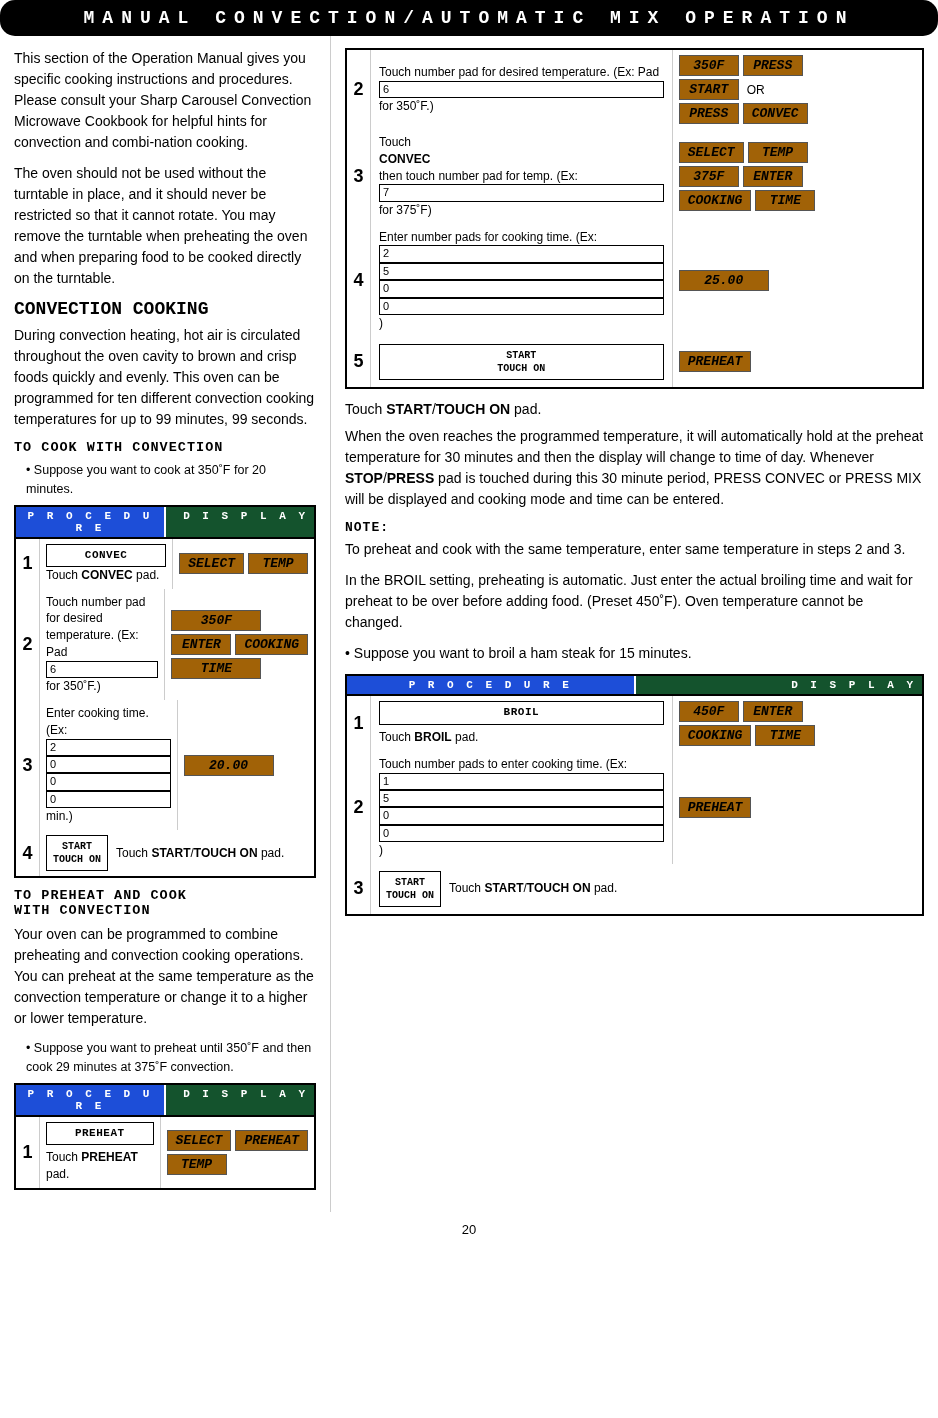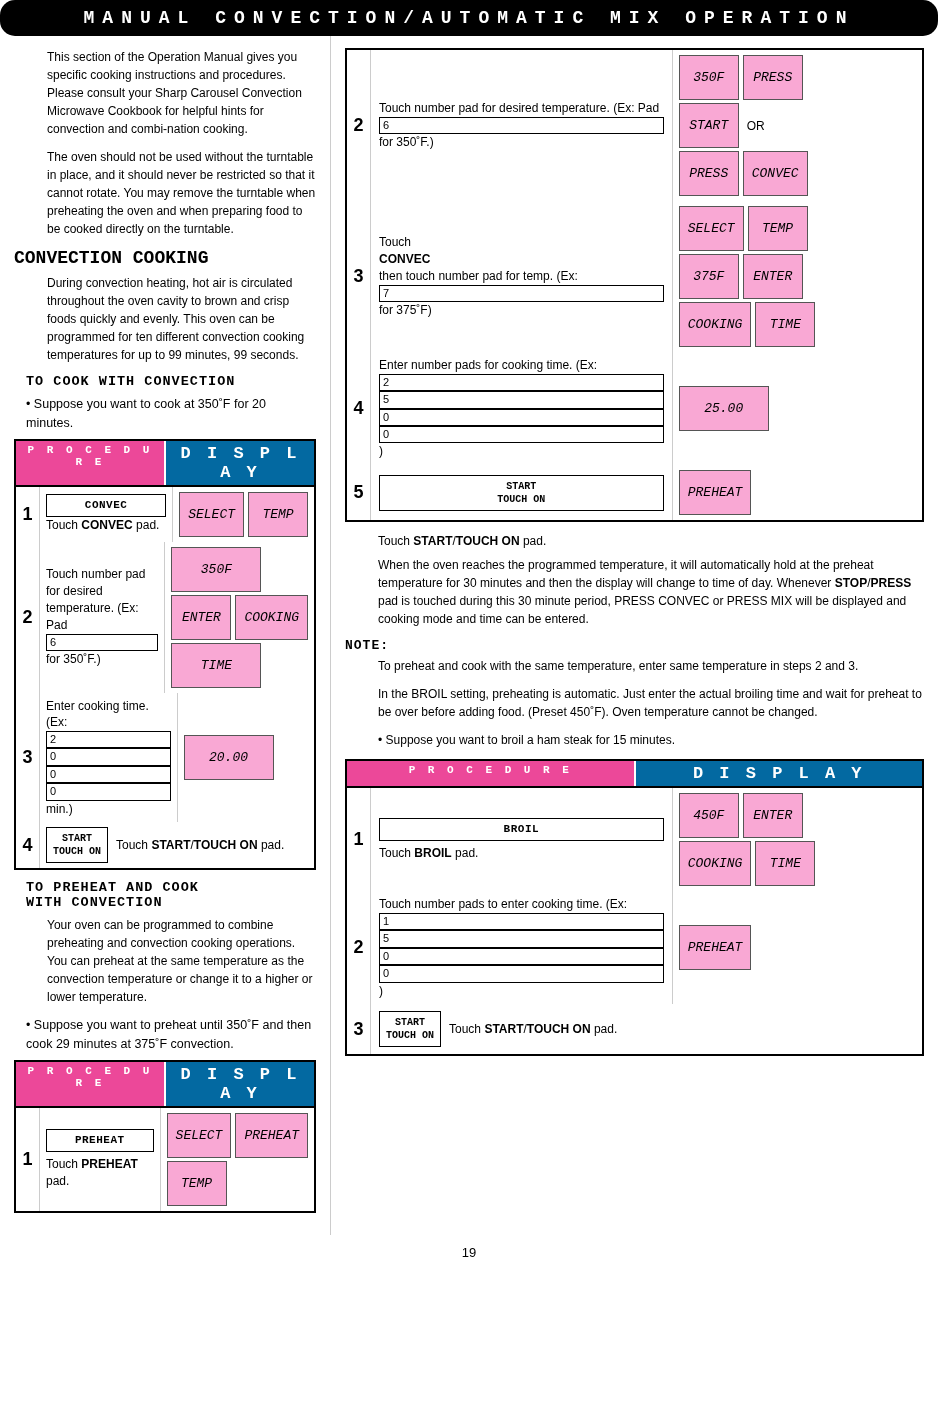--- a/index.html
+++ b/index.html
@@ -35,74 +35,72 @@
       flex-shrink: 0;
     }
 
     .right-column {
       flex: 1;
       padding: 12px 14px;
       border-left: 1px solid #ccc;
     }
 
     p {
-      font-size: 12px;
+      font-size: 14px;
       line-height: 1.5;
       margin-bottom: 10px;
-      margin-left: 33px;
     }
 
     .section-title {
       font-size: 18px;
       font-weight: bold;
       font-family: 'Courier New', monospace;
       margin-bottom: 6px;
       margin-top: 4px;
     }
 
     .subsection-title {
       font-size: 13.5px;
       font-weight: bold;
       font-family: 'Courier New', monospace;
       margin-bottom: 6px;
       margin-top: 10px;
       letter-spacing: 1px;
-      margin-left: 12px;
     }
 
     .procedure-table {
       width: 100%;
       border: 2px solid #000;
       border-collapse: collapse;
       margin-bottom: 10px;
     }
 
     .proc-header {
       display: flex;
       border-bottom: 2px solid #000;
     }
 
     .proc-header-left {
       flex: 1;
-      background: #ec4899;
+      background: #1d4ed8;
       color: #fff;
       text-align: center;
       font-size: 11px;
       font-weight: bold;
       letter-spacing: 3px;
       padding: 3px 6px;
       font-family: 'Courier New', monospace;
     }
 
     .proc-header-right {
       flex: 1;
-      background: #0369a1;
+      background: #14532d;
       color: #fff;
-      text-align: center;
-      font-size: 17px;
+      text-align: right;
+      font-size: 11px;
       font-weight: bold;
       letter-spacing: 3px;
       padding: 3px 6px;
       font-family: 'Courier New', monospace;
       border-left: 2px solid #fff;
     }
 
     .proc-row {
       display: flex;
       border-bottom: 1px solid #ccc;
@@ -139,27 +137,27 @@
       padding: 5px 6px;
       display: flex;
       flex-direction: column;
       justify-content: center;
       align-items: flex-start;
       gap: 3px;
       border-left: 1px solid #ccc;
     }
 
     .display-btn {
-      background: #f9a8d4;
+      background: #a16207;
       border: 1.5px solid #555;
       font-family: 'Courier New', monospace;
       font-style: italic;
       font-size: 13px;
-      font-weight: normal;
-      padding: 14px 8px;
+      font-weight: bold;
+      padding: 2px 8px;
       min-width: 60px;
       text-align: center;
       display: inline-block;
     }
 
     .display-btn-wide {
       min-width: 90px;
     }
 
     .display-row {
@@ -565,13 +563,13 @@
             </div>
           </div>
         </td>
       </tr>
     </tbody>
       </table>
 
   </div>
 </div>
 
-<div class="page-number">19</div>
+<div class="page-number">20</div>
 
 </body></html>

